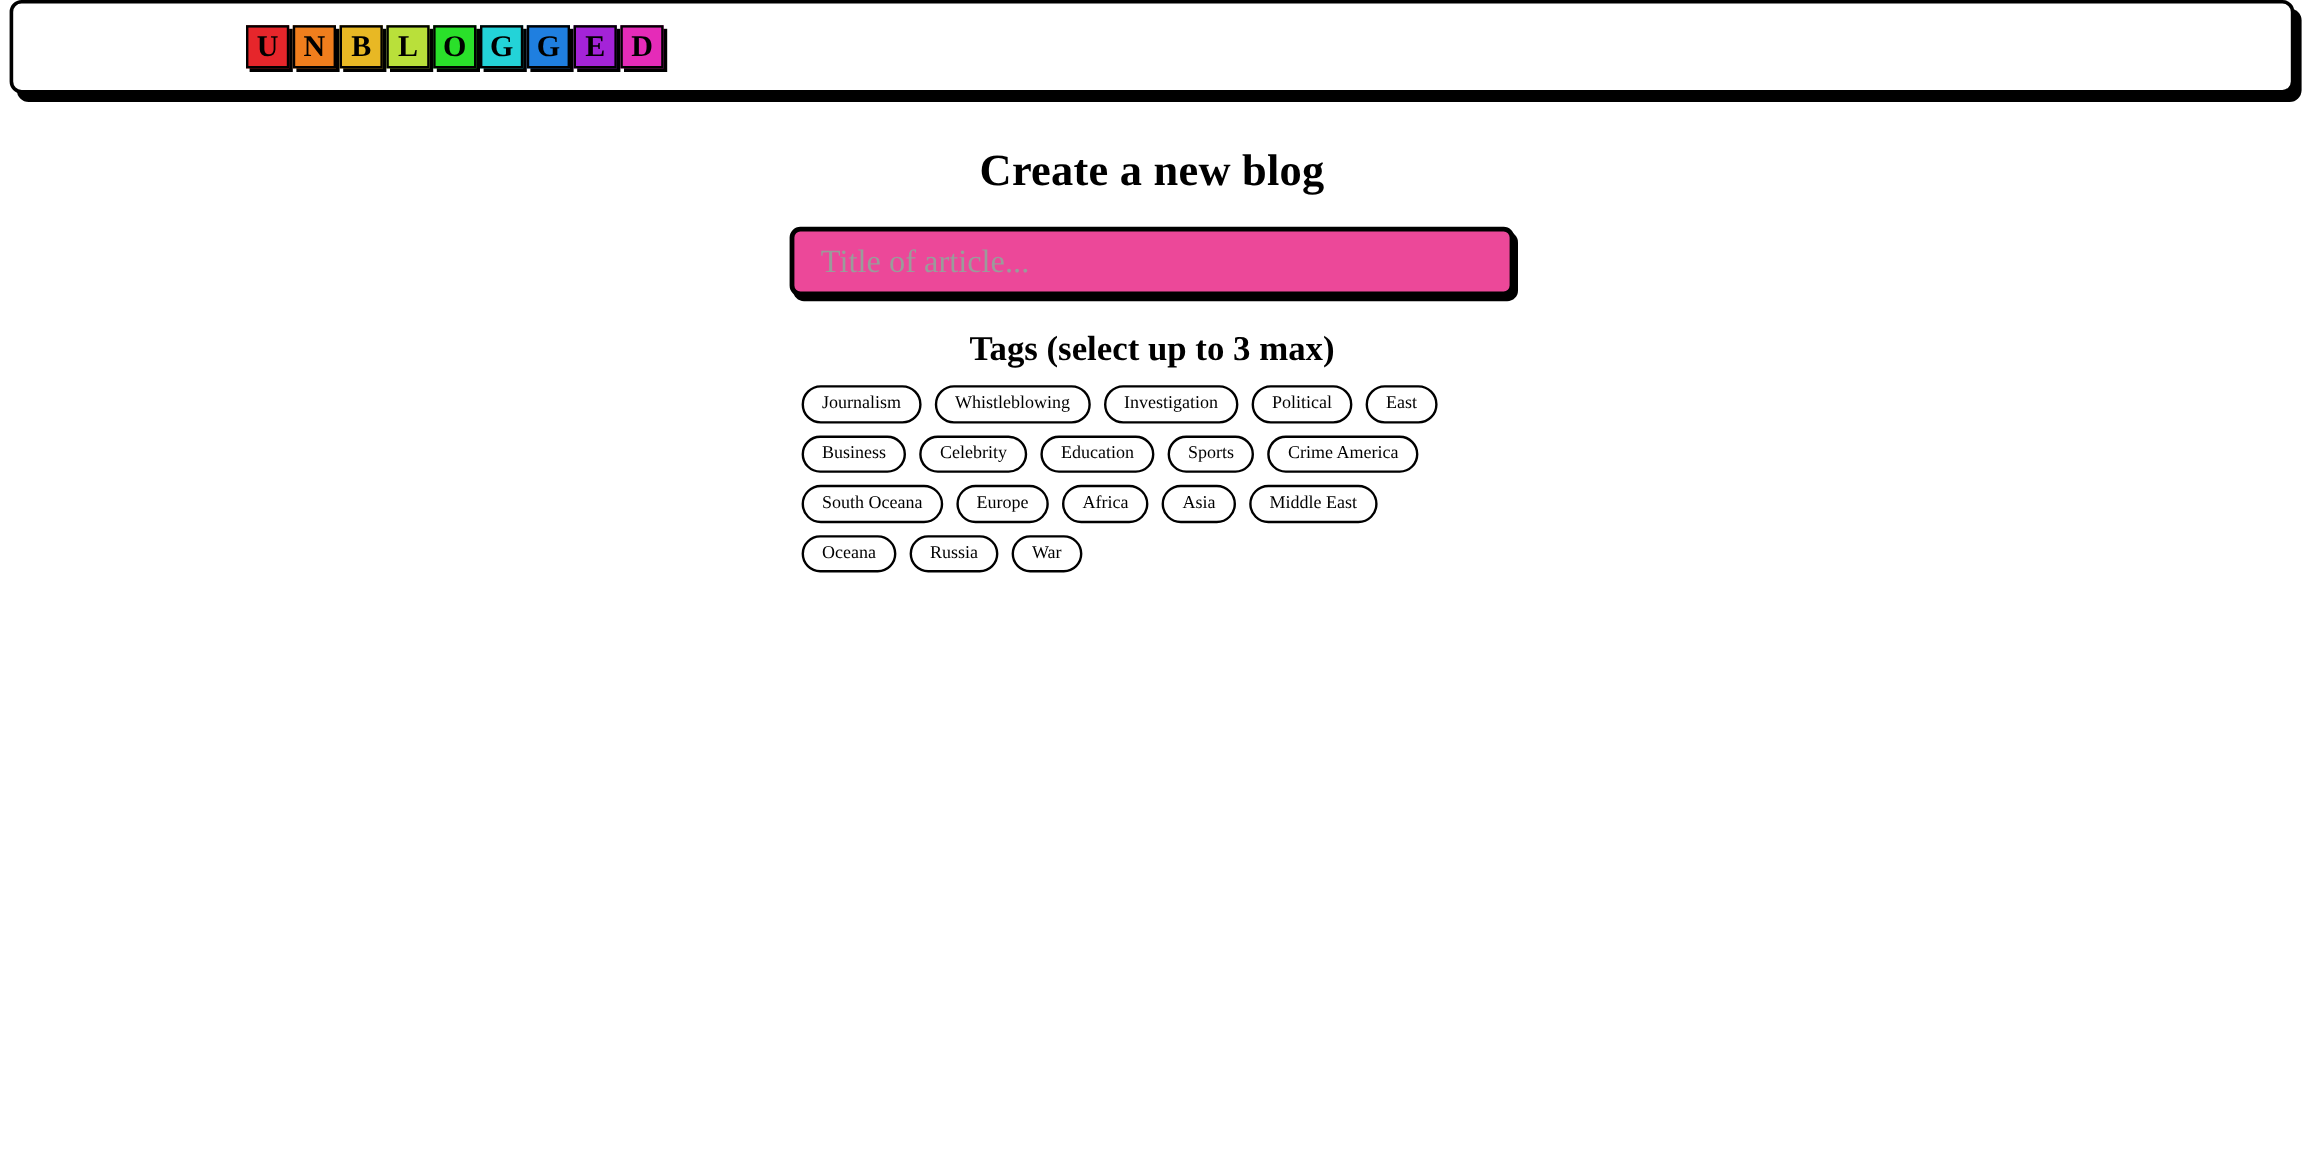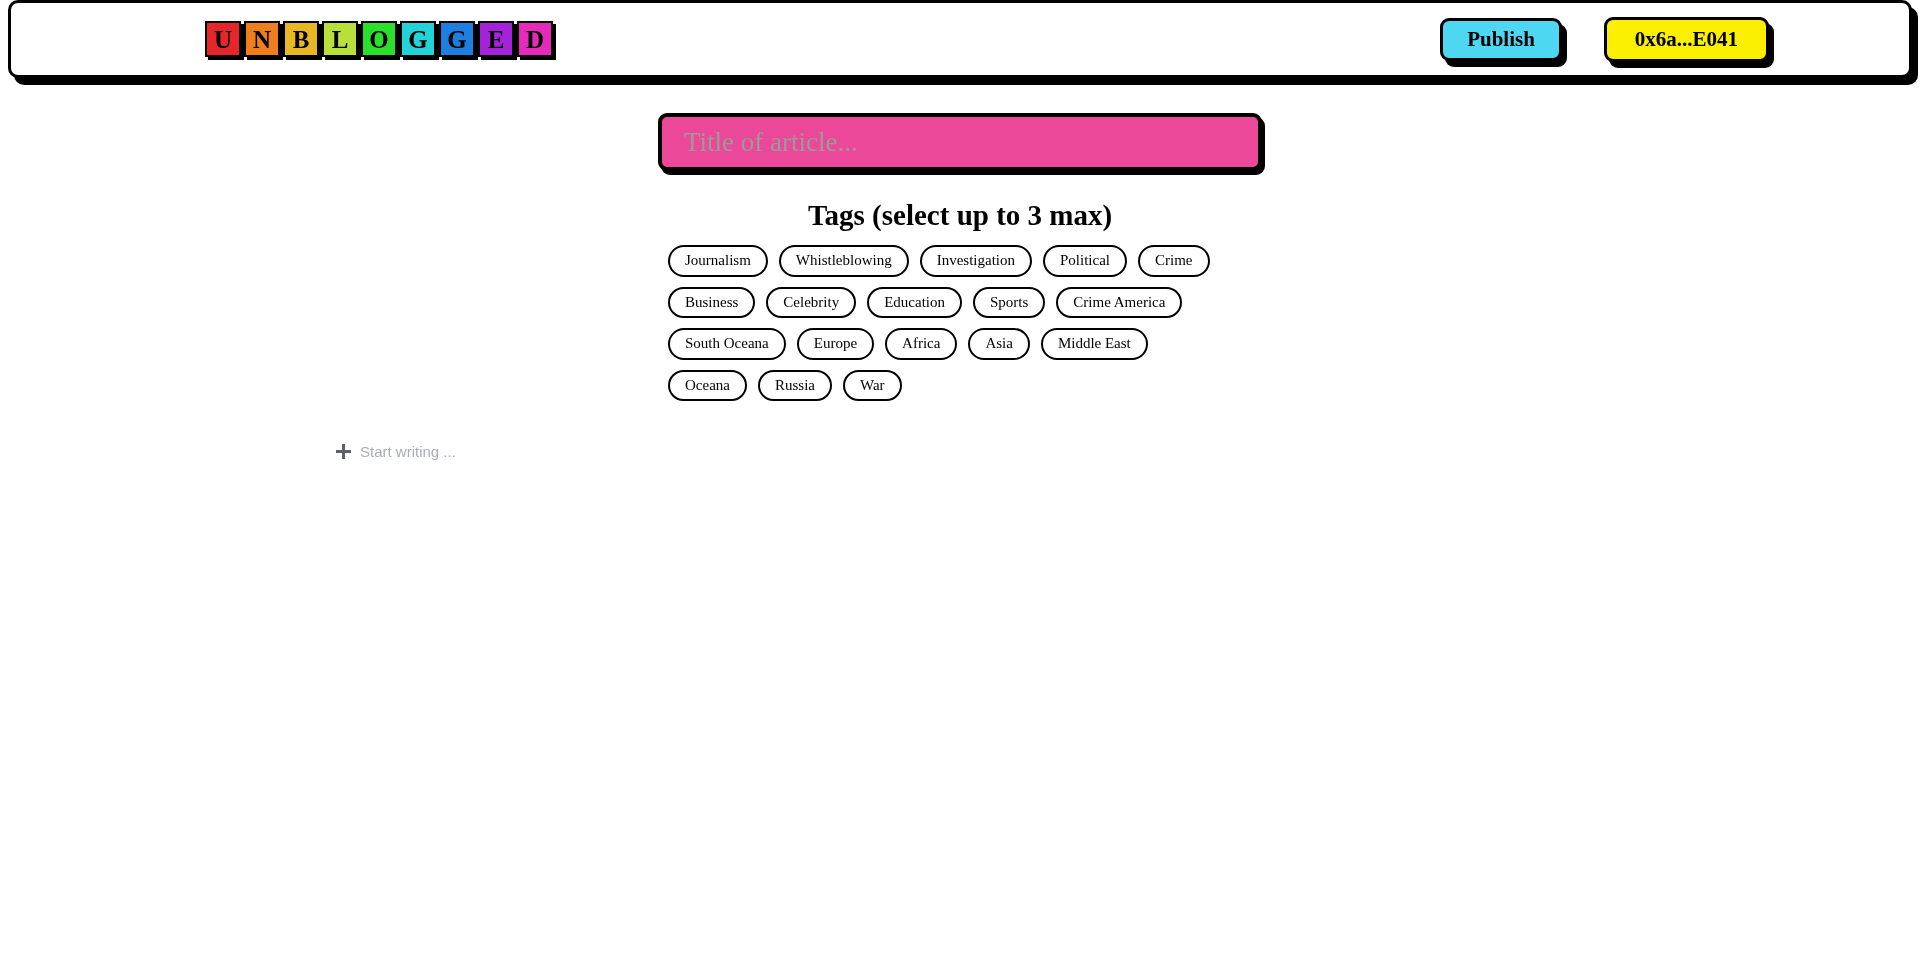--- a/index.html
+++ b/index.html
@@ -199,56 +199,49 @@
         <div class="logo-tile" style="background: rgb(239, 126, 29);">N</div>
         <div class="logo-tile" style="background: rgb(232, 184, 36);">B</div>
         <div class="logo-tile" style="background: rgb(185, 224, 58);">L</div>
         <div class="logo-tile" style="background: rgb(42, 224, 42);">O</div>
         <div class="logo-tile" style="background: rgb(35, 211, 216);">G</div>
         <div class="logo-tile" style="background: rgb(31, 127, 224);">G</div>
         <div class="logo-tile" style="background: rgb(164, 35, 216);">E</div>
         <div class="logo-tile" style="background: rgb(229, 43, 184);">D</div>
       </div>
 
-    <div class="header-right">
-      <button class="btn btn-publish">Publish</button>
-      <button class="btn btn-wallet">0x6a...E041</button>
-    </div>
 
   </div>
 </div>
 
 <div class="main">
 
+  <h1 class="page-title">Create a new blog</h1>
 
   <div class="title-input-row">
     <input class="title-input" type="text" placeholder="Title of article..." style="">
   </div>
 
   <div class="tags-heading">Tags (select up to 3 max)</div>
 
   <div class="tags-area" id="tags-area">
       <button class="tag-pill">Journalism</button>
       <button class="tag-pill">Whistleblowing</button>
       <button class="tag-pill">Investigation</button>
       <button class="tag-pill">Political</button>
-      <button class="tag-pill">Crime</button>
+      <button class="tag-pill">East</button>
       <button class="tag-pill">Business</button>
       <button class="tag-pill">Celebrity</button>
       <button class="tag-pill">Education</button>
       <button class="tag-pill">Sports</button>
       <button class="tag-pill">Crime America</button>
       <button class="tag-pill">South Oceana</button>
       <button class="tag-pill">Europe</button>
       <button class="tag-pill">Africa</button>
       <button class="tag-pill">Asia</button>
       <button class="tag-pill">Middle East</button>
       <button class="tag-pill">Oceana</button>
       <button class="tag-pill">Russia</button>
       <button class="tag-pill">War</button>
     </div>
 
-  <div class="editor">
-    <span class="plus-icon"></span>
-    <span class="editor-placeholder">Start writing ...</span>
-  </div>
 
 </div>
 
 </body></html>

